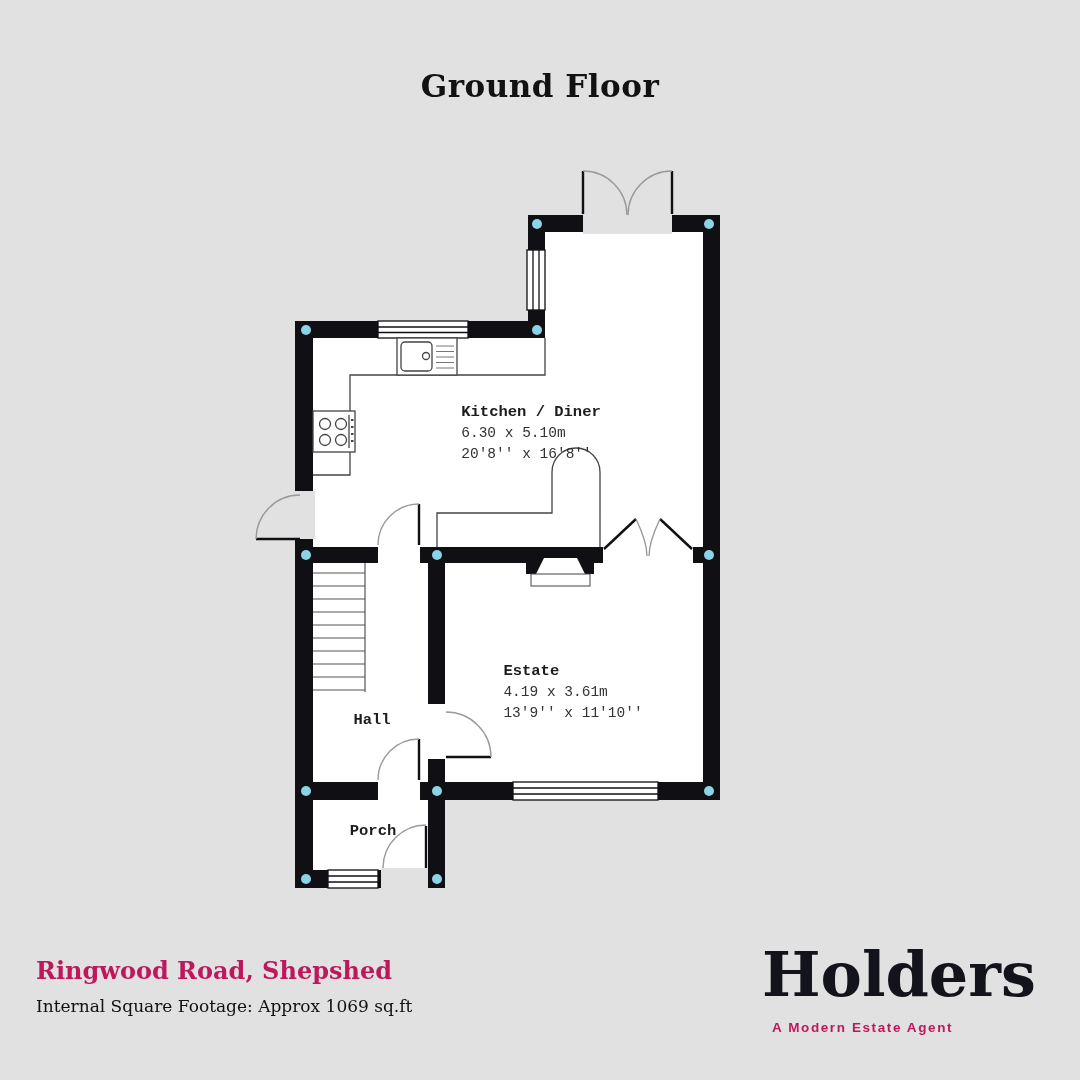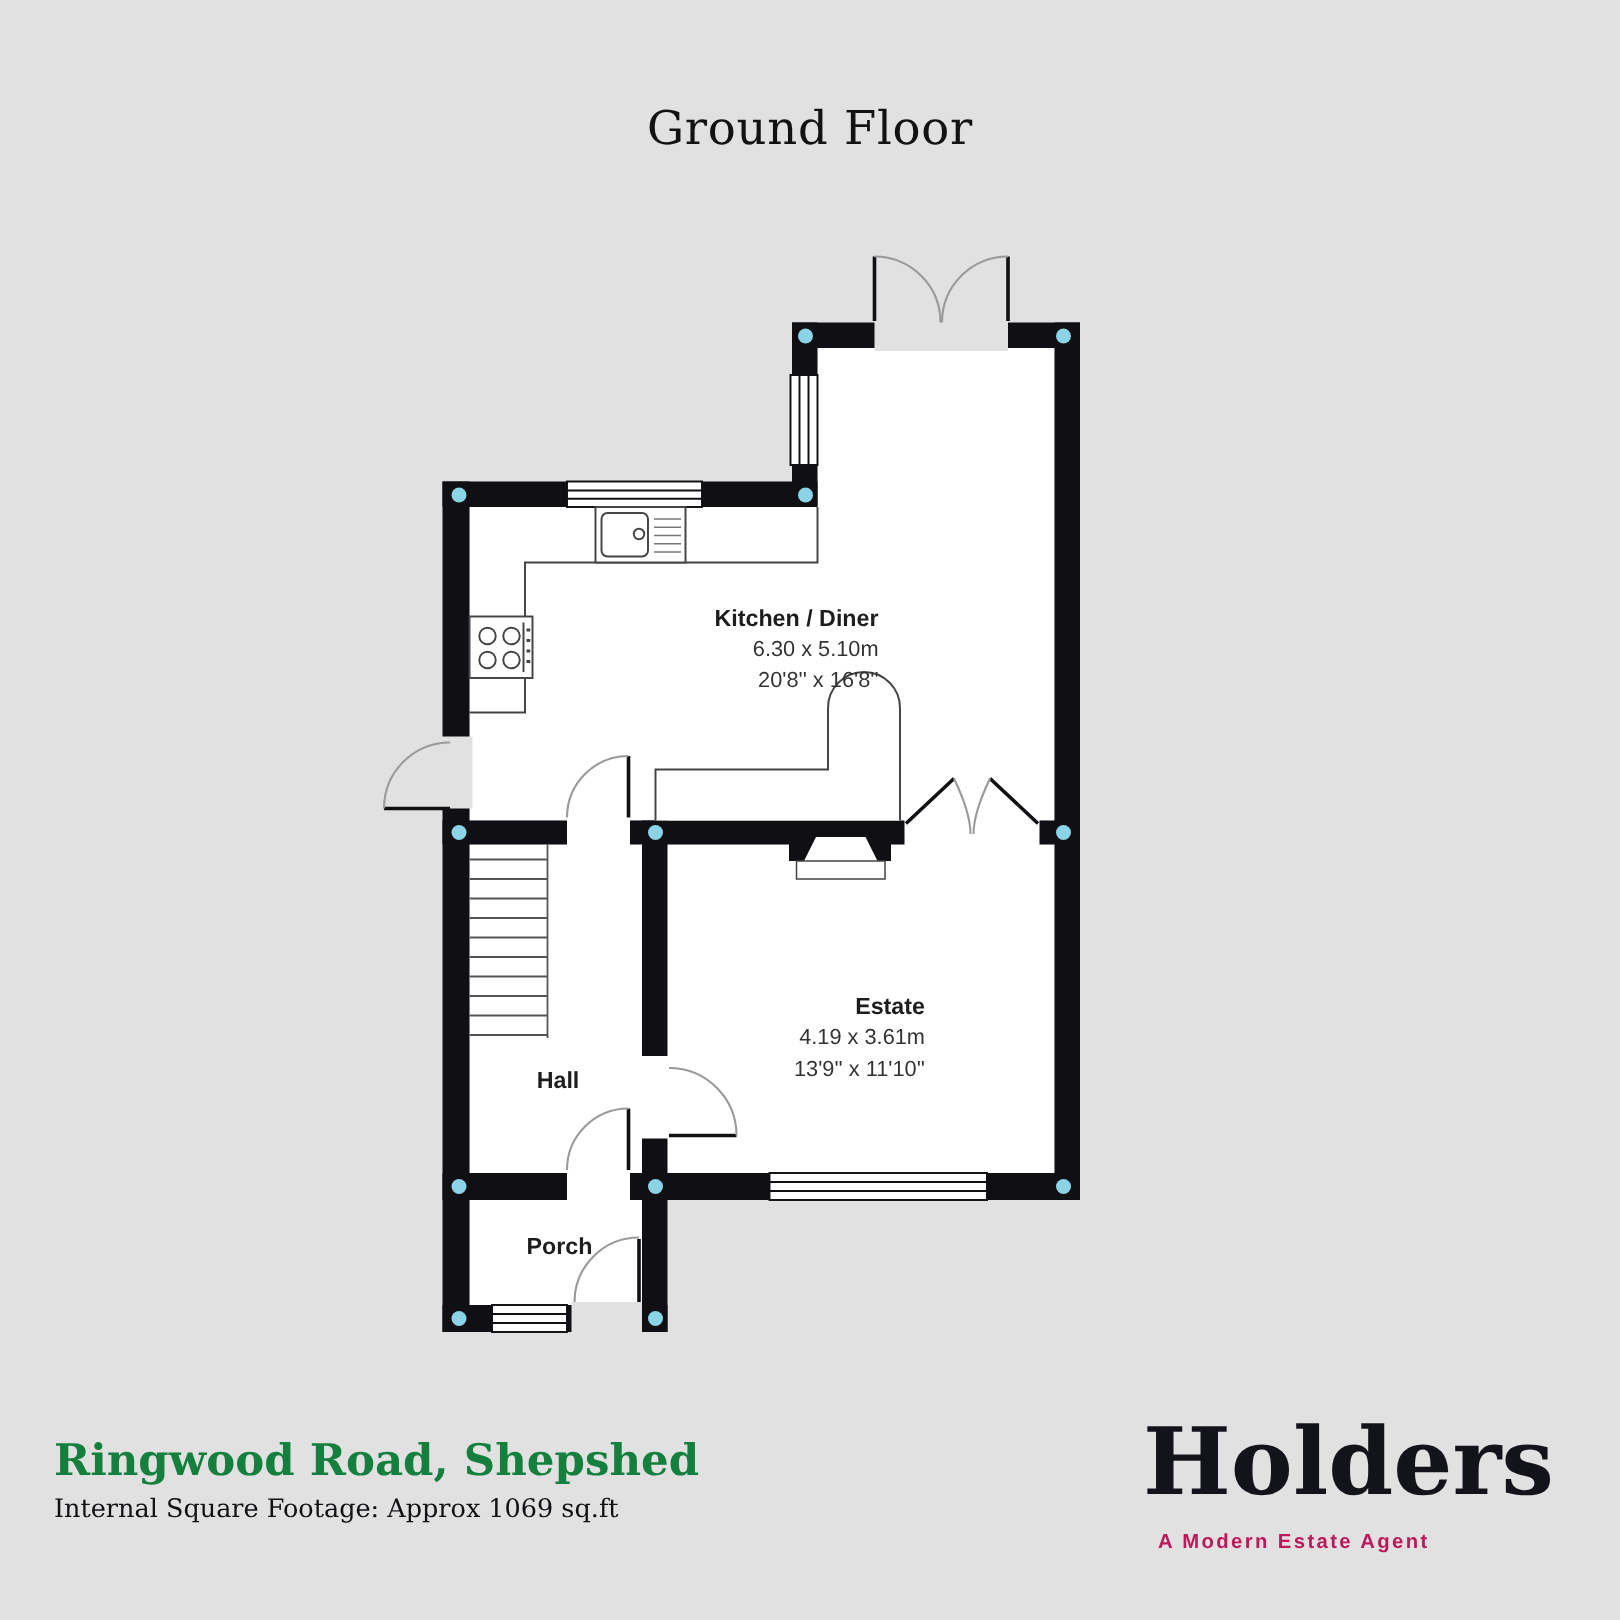--- a/index.html
+++ b/index.html
@@ -5,31 +5,32 @@
   html,body { margin:0; padding:0; }
   .canvas {
     position:relative; width:1080px; height:1080px;
     background:#e1e1e1; overflow:hidden;
     font-family:"Liberation Sans", sans-serif;
   }
   .plan-title {
     position:absolute; top:68px; left:0; width:1080px; text-align:center;
     font-family:"DejaVu Serif", serif; font-size:31px; color:#121212;
     letter-spacing:0.5px;
+    font-weight:bold;
   }
   svg.plan { position:absolute; left:0; top:0; }
   .room-label {
-    position:absolute; transform:translate(-50%,0); text-align:right;
-    color:#1d1d1d; white-space:nowrap;
+    position:absolute; transform:translate(-50%,0); text-align:left;
+    color:#1d1d1d; white-space:nowrap;font-family:Liberation Mono, monospace;
   }
   .room-name { font-weight:bold; font-size:15.5px; line-height:21px; }
   .room-dims { font-size:14.5px; line-height:21px; color:#333; }
   .footer-address {
     position:absolute; left:36px; top:956px;
-    font-family:"DejaVu Serif", serif; font-weight:bold; font-size:29px; color:#15803d;
+    font-family:"DejaVu Serif", serif; font-weight:bold; font-size:24px; color:#be185d;
   }
   .footer-sqft {
     position:absolute; left:36px; top:996px;
     font-family:"DejaVu Serif", serif; font-size:17px; color:#101015;
   }
   .brand-name {
     position:absolute; left:762px; top:938px;
     font-family:"DejaVu Serif", serif; font-weight:bold; font-size:62px;
     color:#13131b; letter-spacing:0px;
   }

